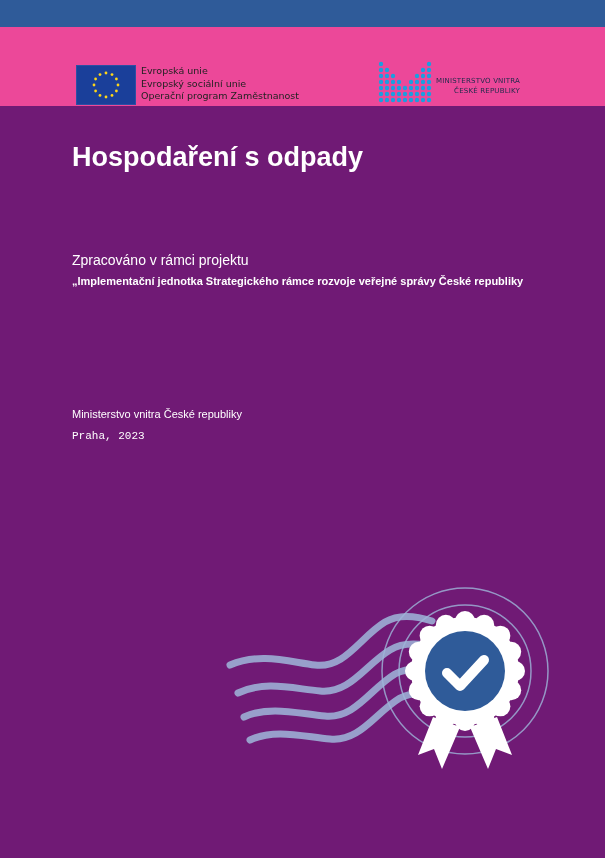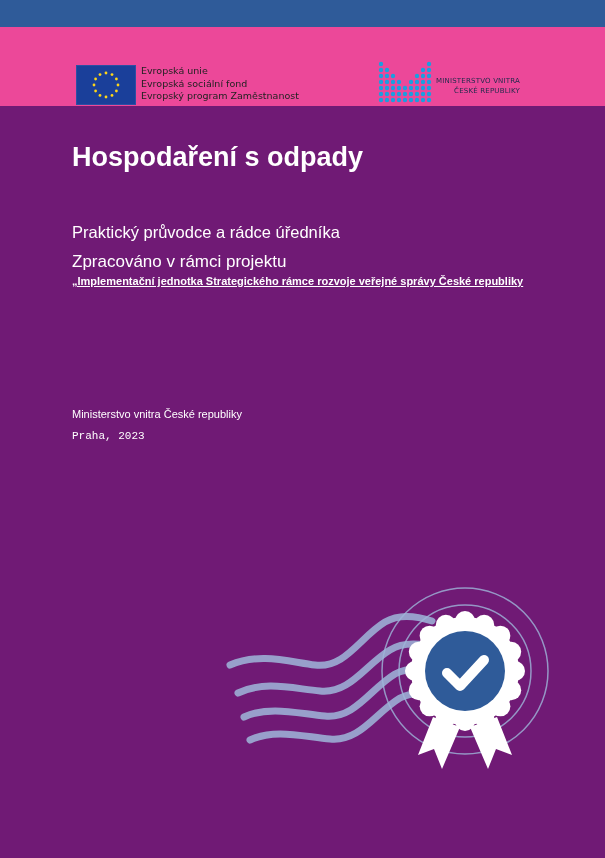--- a/index.html
+++ b/index.html
@@ -10,22 +10,22 @@
     .eu-logo { position: absolute; left: 76px; top: 38px; width: 60px; height: 40px; background: #1a3f9a; border: 1px solid #2c4fa3; }
     .eu-logo svg { position: absolute; left: 0; top: 0; }
     .eu-text { position: absolute; left: 141px; top: 38px; font-size: 9.5px; line-height: 12.5px; color: #222; font-family: "DejaVu Sans", sans-serif; }
 
     .mv-logo { position: absolute; left: 378px; top: 34px; }
     .mv-text { position: absolute; left: 436px; top: 49px; font-size: 7px; line-height: 10px; color: #1b2a4a; letter-spacing: 0.2px; font-family: "DejaVu Sans", sans-serif; text-align: right; }
 
     .main { position: absolute; left: 0; top: 106px; width: 605px; height: 759px; background: #701a75; }
     .title { position: absolute; left: 72px; top: 36px; font-size: 27px; font-weight: bold; color: #ffffff; }
     .subtitle { position: absolute; left: 72px; top: 117px; font-size: 16.5px; color: #ffffff; }
-    .made-in { position: absolute; left: 72px; top: 146px; font-size: 17px; color: #ffffff; }
-    .project { position: absolute; left: 72px; top: 167px; font-size: 11px; font-weight: bold; color: #ffffff; line-height: 16px; width: 500px; text-decoration: underline; }
+    .made-in { position: absolute; left: 72px; top: 146px; font-size: 14px; color: #ffffff; }
+    .project { position: absolute; left: 72px; top: 167px; font-size: 11px; font-weight: bold; color: #ffffff; line-height: 16px; width: 500px; }
     .ministry { position: absolute; left: 72px; top: 302px; font-size: 11px; color: #ffffff; }
     .place { position: absolute; left: 72px; top: 324px; font-size: 11px; color: #ffffff; font-family: Liberation Mono, monospace; }
 
     .illustration { position: absolute; left: 220px; top: 471px; }
   </style>
 </head>
 <body>
 
 <div class="header">
   <div class="eu-logo">
@@ -41,22 +41,22 @@
         <circle cx="23" cy="29.4" r="1.4"></circle>
         <circle cx="18.6" cy="25" r="1.4"></circle>
         <circle cx="17" cy="19" r="1.4"></circle>
         <circle cx="18.6" cy="13" r="1.4"></circle>
         <circle cx="23" cy="8.6" r="1.4"></circle>
       </g>
     </svg>
   </div>
   <div class="eu-text">
     <div>Evropská unie</div>
-    <div>Evropská sociální fond</div>
-    <div>Evropský program Zaměstnanost</div>
+    <div>Evropský sociální unie</div>
+    <div>Operační program Zaměstnanost</div>
   </div>
 
   <div class="mv-logo">
     <svg width="54" height="42" viewBox="0 0 54 42">
       <g fill="#1a9fe0" id="dots">
           <circle cx="3" cy="39" r="2.2"></circle>
           <circle cx="3" cy="33" r="2.2"></circle>
           <circle cx="3" cy="27" r="2.2"></circle>
           <circle cx="3" cy="21" r="2.2"></circle>
           <circle cx="3" cy="15" r="2.2"></circle>
@@ -106,21 +106,20 @@
     </svg>
   </div>
   <div class="mv-text">
     <div>MINISTERSTVO VNITRA</div>
     <div>ČESKÉ REPUBLIKY</div>
   </div>
 </div>
 
 <div class="main">
   <div class="title">Hospodaření s odpady</div>
-  <div class="subtitle">Praktický průvodce a rádce úředníka</div>
   <div class="made-in">Zpracováno v rámci projektu</div>
   <div class="project">
     <div>„Implementační jednotka Strategického rámce rozvoje veřejné správy České republiky</div>
   </div>
   <div class="ministry">Ministerstvo vnitra České republiky</div>
   <div class="place">Praha, 2023</div>
 
   <div class="illustration">
     <svg width="385" height="200" viewBox="0 0 385 200">
 

